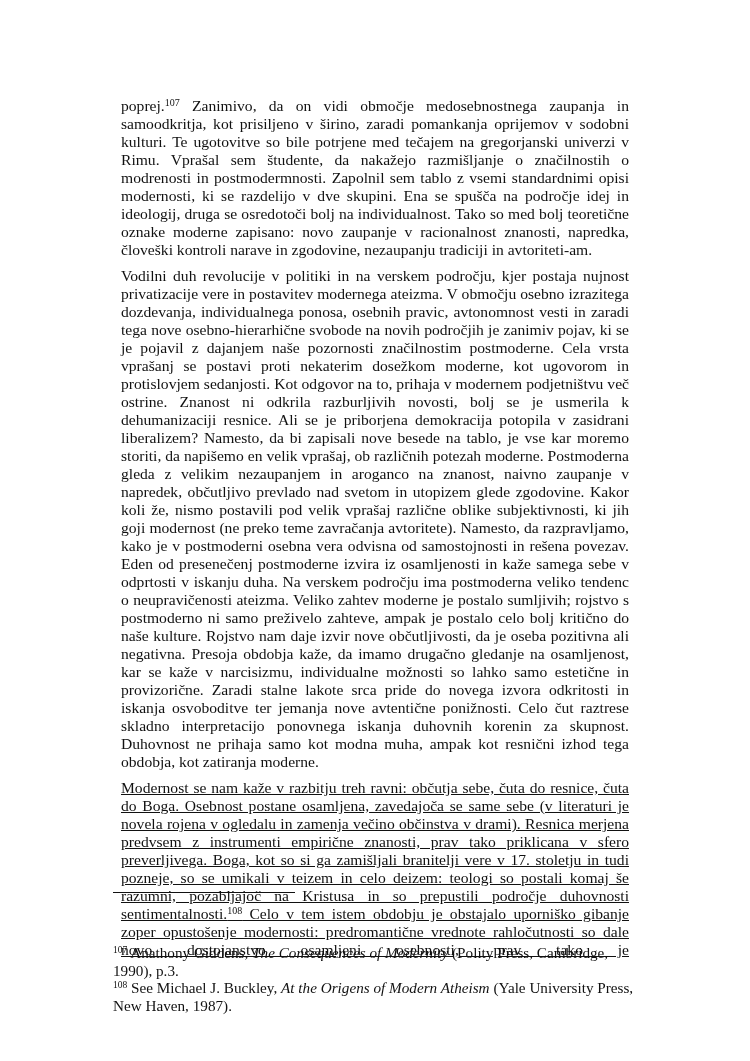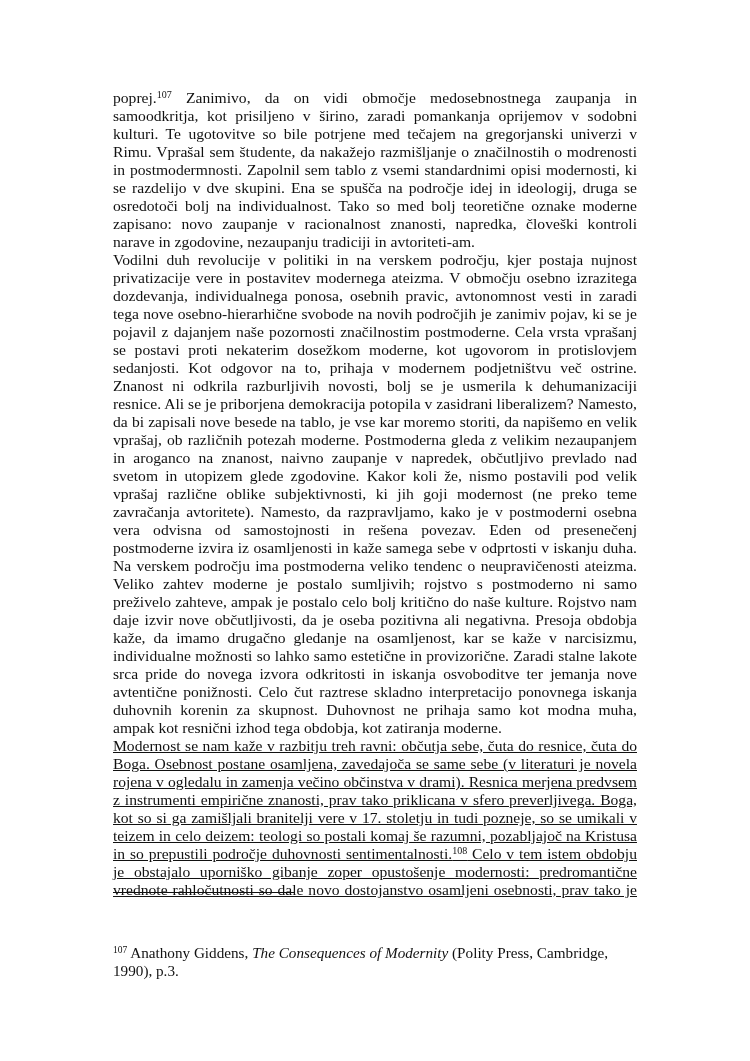--- a/index.html
+++ b/index.html
@@ -3,21 +3,21 @@
 <meta charset="utf-8">
 <style>
   html, body { margin: 0; padding: 0; background: #ffffff; }
   body { width: 750px; height: 1061px; position: relative; overflow: hidden; }
   .page {
     position: absolute; left: 113px; top: 89px; width: 524px;
     font-family: "Liberation Serif", "DejaVu Serif", serif;
     font-size: 15.6px; line-height: 18px; color: #111;
     text-align: justify; hyphens: none;
   }
-  .page p { margin: 0; }
+  .page p { margin: 8px; }
   .page p.last { text-align-last: justify; text-decoration: underline; }
   sup { font-size: 10px; line-height: 0; vertical-align: 5px; }
   .fn-rule {
     position: absolute; left: 113px; top: 892px; width: 182px; height: 0;
     border-top: 1.2px solid #111;
   }
   .footnotes {
     position: absolute; left: 113px; top: 944px; width: 528px;
     font-family: "Liberation Serif", "DejaVu Serif", serif;
     font-size: 15.2px; line-height: 17.5px; color: #111;
@@ -32,13 +32,14 @@
 <div class="page">
   <p><span>poprej.</span><sup>107</sup><span> Zanimivo, da on vidi območje medosebnostnega zaupanja in samoodkritja, kot prisiljeno v širino, zaradi pomankanja oprijemov v sodobni kulturi. Te ugotovitve so bile potrjene med tečajem na gregorjanski univerzi v Rimu. Vprašal sem študente, da nakažejo razmišljanje o značilnostih o modrenosti in postmodermnosti. Zapolnil sem tablo z vsemi standardnimi opisi modernosti, ki se razdelijo v dve skupini. Ena se spušča na področje idej in ideologij, druga se osredotoči bolj na individualnost. Tako so med bolj teoretične oznake moderne zapisano: novo zaupanje v racionalnost znanosti, napredka, človeški kontroli narave in zgodovine, nezaupanju tradiciji in avtoriteti-am.</span></p>
   <p>Vodilni duh revolucije v politiki in na verskem področju, kjer postaja nujnost privatizacije vere in postavitev modernega ateizma. V območju osebno izrazitega dozdevanja, individualnega ponosa, osebnih pravic, avtonomnost vesti in zaradi tega nove osebno-hierarhične svobode na novih področjih je zanimiv pojav, ki se je pojavil z dajanjem naše pozornosti značilnostim postmoderne. Cela vrsta vprašanj se postavi proti nekaterim dosežkom moderne, kot ugovorom in protislovjem sedanjosti. Kot odgovor na to, prihaja v modernem podjetništvu več ostrine. Znanost ni odkrila razburljivih novosti, bolj se je usmerila k dehumanizaciji resnice.  Ali se je priborjena demokracija potopila v zasidrani liberalizem?  Namesto, da bi zapisali nove besede na tablo, je vse kar moremo storiti, da napišemo en velik vprašaj, ob različnih potezah moderne. Postmoderna gleda z velikim nezaupanjem in aroganco na znanost, naivno zaupanje v napredek, občutljivo prevlado nad svetom in utopizem glede zgodovine. Kakor koli že, nismo postavili pod velik vprašaj različne oblike subjektivnosti, ki jih goji modernost (ne preko teme zavračanja avtoritete). Namesto, da razpravljamo, kako je v postmoderni osebna vera odvisna od samostojnosti in rešena povezav. Eden od presenečenj postmoderne izvira iz osamljenosti in kaže samega sebe v odprtosti v iskanju duha. Na verskem področju ima postmoderna veliko tendenc o neupravičenosti ateizma. Veliko zahtev moderne je postalo sumljivih; rojstvo s postmoderno ni samo preživelo zahteve, ampak je postalo celo bolj kritično do naše kulture. Rojstvo nam daje izvir nove občutljivosti, da je oseba pozitivna ali negativna. Presoja obdobja kaže, da imamo drugačno gledanje na osamljenost, kar se kaže v narcisizmu, individualne možnosti so lahko samo estetične in provizorične. Zaradi stalne lakote srca pride do novega izvora odkritosti in iskanja osvoboditve ter jemanja nove avtentične ponižnosti. Celo čut raztrese skladno interpretacijo ponovnega iskanja duhovnih korenin za skupnost. Duhovnost ne prihaja samo kot modna muha, ampak kot resnični izhod tega obdobja, kot zatiranja moderne.</p>
   <p class="last"><span> Modernost se nam kaže v razbitju treh ravni: občutja sebe, čuta do resnice, čuta do Boga. Osebnost postane osamljena, zavedajoča se same sebe (v literaturi je novela rojena v ogledalu in zamenja večino občinstva v drami). Resnica merjena predvsem z instrumenti empirične znanosti, prav tako priklicana v sfero preverljivega. Boga, kot so si ga zamišljali branitelji vere v 17. stoletju in tudi pozneje, so se umikali v teizem in celo deizem: teologi so postali komaj še razumni, pozabljajoč na Kristusa in so prepustili področje duhovnosti sentimentalnosti.</span><sup>108</sup><span> Celo v tem istem obdobju je obstajalo uporniško gibanje zoper opustošenje modernosti: predromantične vrednote rahločutnosti so dale novo dostojanstvo osamljeni osebnosti, prav tako je</span></p>
 </div>
 
 <div class="fn-rule"></div>
 
 <div class="footnotes">
   <p><sup>107</sup><span> Anathony Giddens, </span><em>The Consequences of Modernity</em><span> (Polity Press, Cambridge, 1990), p.3.</span></p>
+  <p><sup>108</sup><span> See Michael J. Buckley, </span><em>At the Origens of Modern Atheism</em><span> (Yale University Press, New Haven, 1987).</span></p>
 </div>
 
 </body></html>

